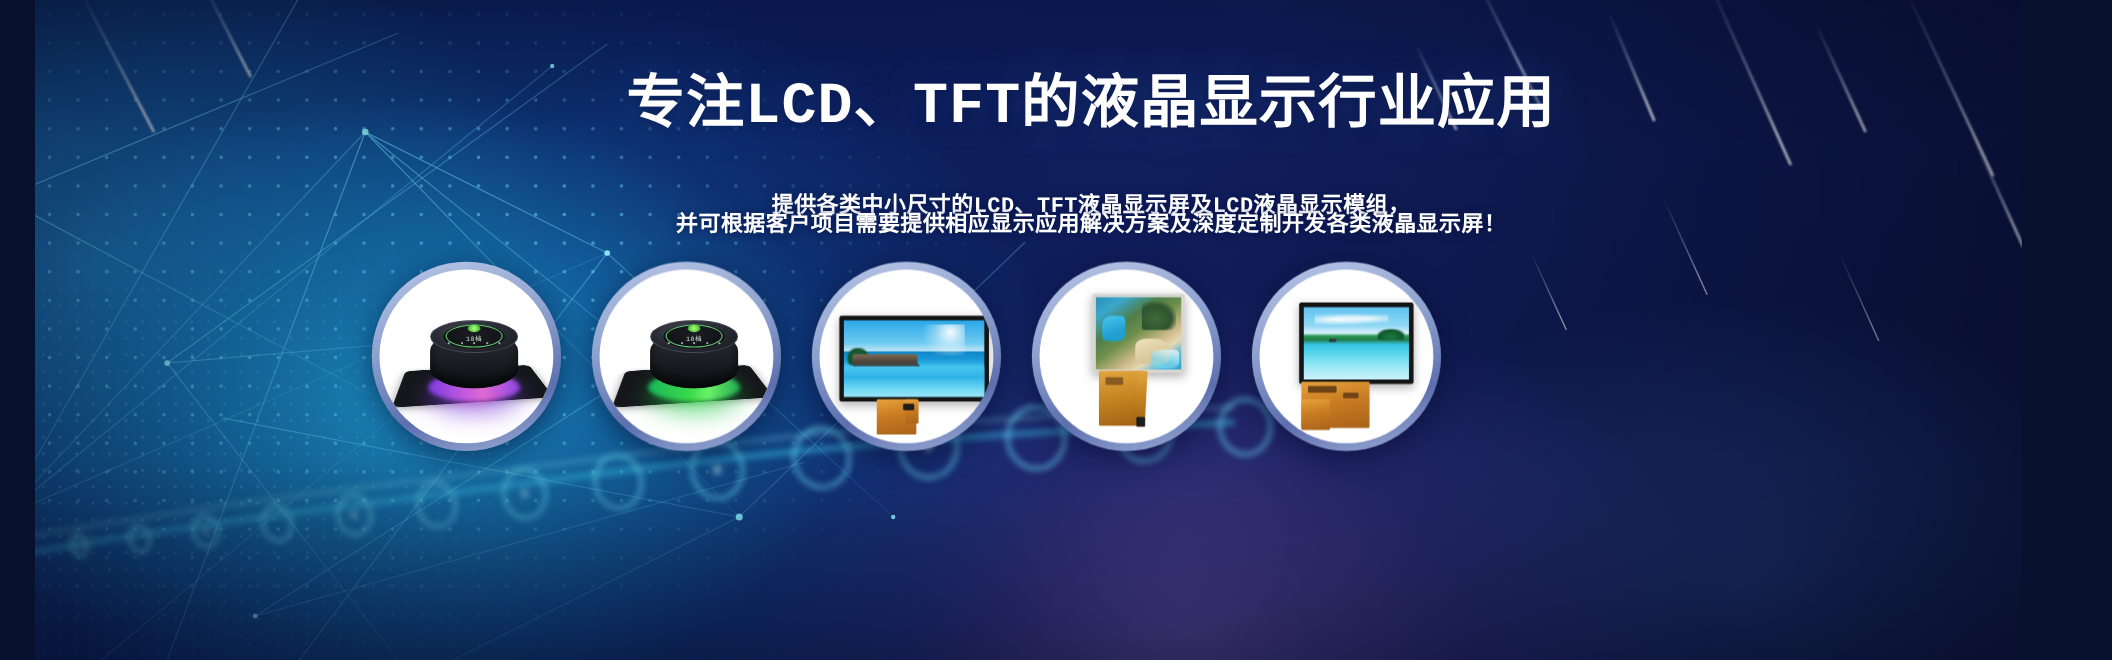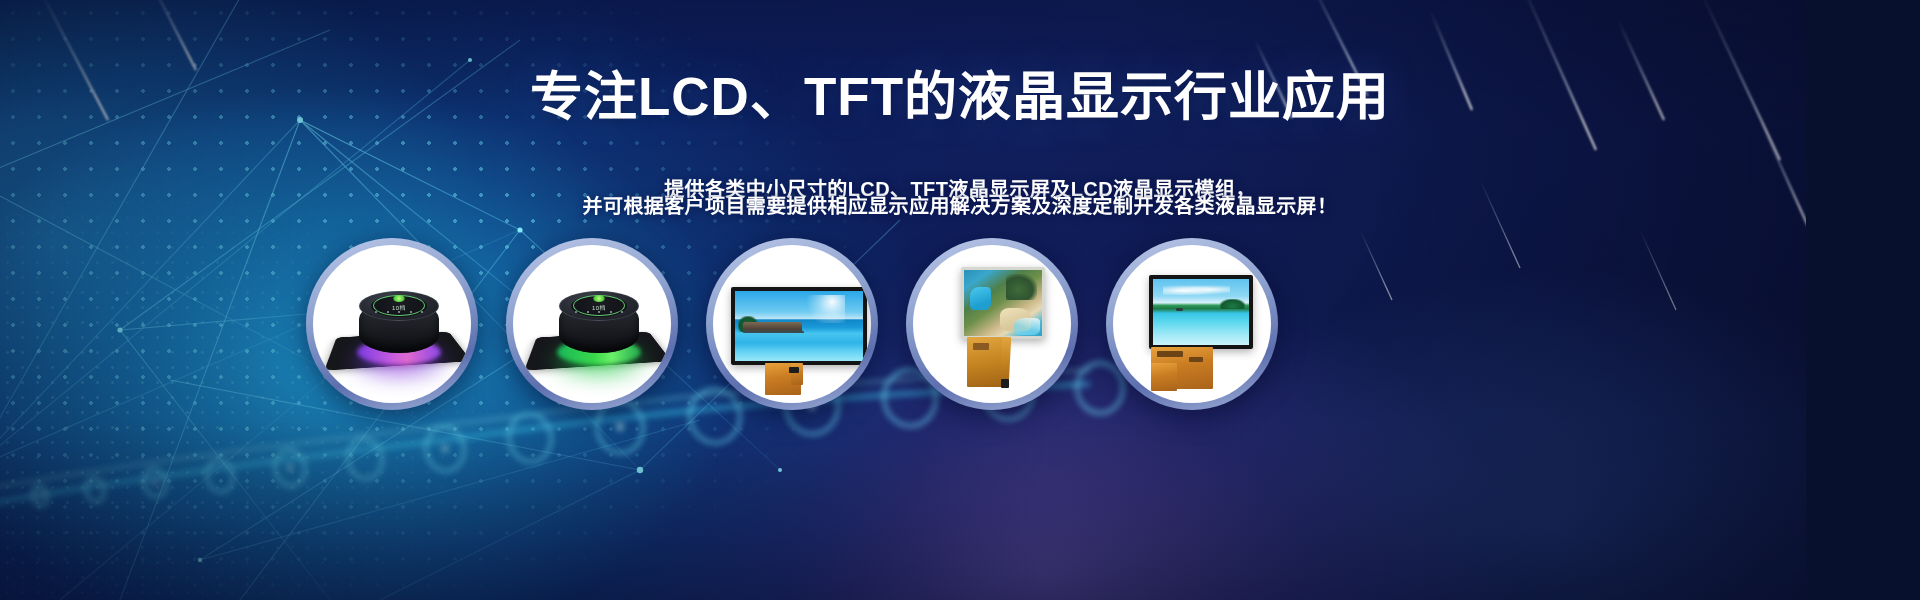--- a/index.html
+++ b/index.html
@@ -1,25 +1,26 @@
 <!DOCTYPE html>
 <html lang="zh-CN"><head>
 <meta charset="utf-8">
 <title>LCD TFT Banner</title>
 <style>
   html,body{margin:0;padding:0;background:#07102c;}
   .stage{
     position:relative;width:1806px;height:600px;overflow:hidden;
-    font-family:Liberation Sans, sans-serif;
+    font-family:Liberation Mono, monospace;
     background:
       radial-gradient(ellipse 900px 620px at 18% 62%, #1f9bd4 0%, rgba(22,120,180,0.85) 22%, rgba(14,62,128,0.55) 46%, rgba(10,28,86,0.15) 68%, rgba(8,18,64,0) 82%),
       radial-gradient(ellipse 700px 520px at 3% 40%, #2fa9de 0%, rgba(28,140,200,0.6) 30%, rgba(12,50,120,0.15) 62%, rgba(8,18,64,0) 80%),
       radial-gradient(ellipse 620px 420px at 58% 96%, rgba(150,110,210,0.50) 0%, rgba(90,70,170,0.28) 42%, rgba(20,26,96,0) 76%),
       radial-gradient(ellipse 560px 360px at 86% 88%, rgba(70,120,210,0.30) 0%, rgba(20,30,100,0) 72%),
       linear-gradient(120deg,#0a1a52 0%,#0c1f5e 28%,#101e5c 52%,#0d1748 74%,#0a1034 100%);
+    margin-left: 32px;
   }
 
   
   .layer{position:absolute;inset:0;pointer-events:none;}
   .dots{
     opacity:.55;
     -webkit-mask-image:radial-gradient(ellipse 760px 420px at 14% 46%, #000 0%, #000 38%, rgba(0,0,0,.35) 62%, rgba(0,0,0,0) 85%);
     mask-image:radial-gradient(ellipse 760px 420px at 14% 46%, #000 0%, #000 38%, rgba(0,0,0,.35) 62%, rgba(0,0,0,0) 85%);
     background-image:radial-gradient(circle, rgba(120,235,255,.85) 1.6px, rgba(0,0,0,0) 1.9px);
     background-size:26px 26px;

